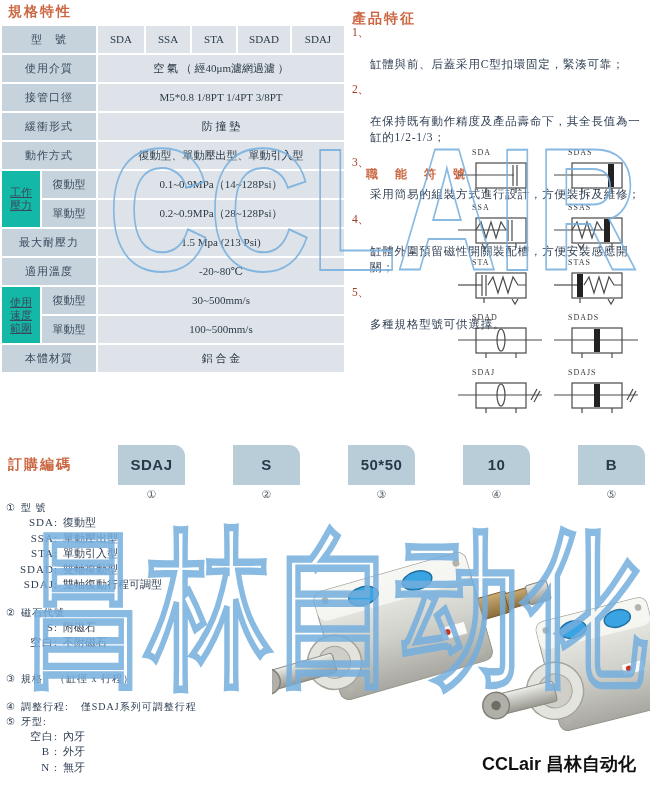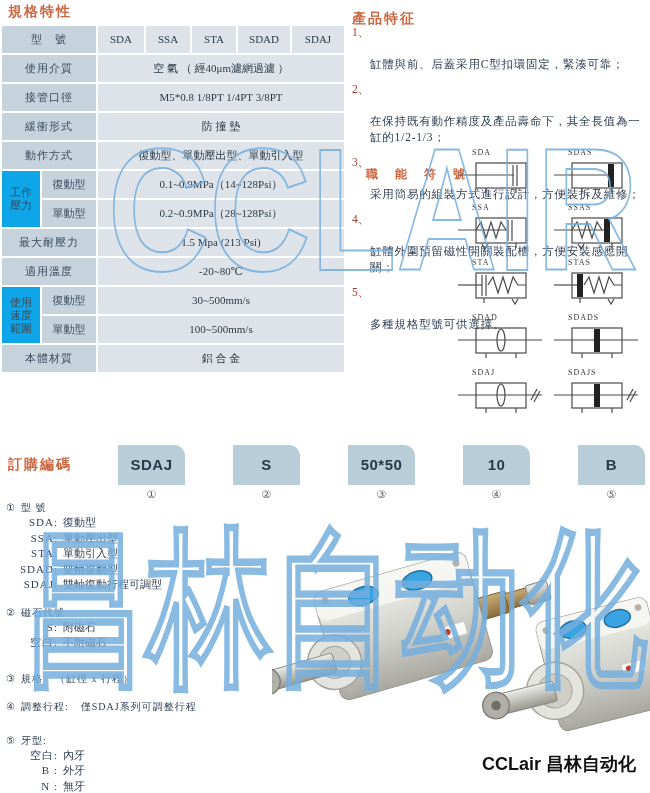--- a/index.html
+++ b/index.html
@@ -21,21 +21,21 @@
   
   #spec-table {
     position:absolute; left:0; top:24px; width:338px;
     border-collapse:separate; border-spacing:2px; table-layout:fixed;
   }
   #spec-table td {
     text-align:center; vertical-align:middle;
     font-size:11px; line-height:13px; padding:1px 0;
   }
   #spec-table td.lbl { background:#c6d3dd; color:#3a4a5c; letter-spacing:1px; }
-  #spec-table td.grp { background:#0ea5e9; color:#3a4a5c; white-space:pre-line; }
+  #spec-table td.grp { background:#14b8a6; color:#3a4a5c; white-space:pre-line;text-decoration:underline; }
   #spec-table td.sub { background:#c6d3dd; color:#3a4a5c; }
   #spec-table td.val { background:#dde3e8; color:#2c3a48; }
   #spec-table tr { height:27px; }
 
   
   #features {
     position:absolute; left:352px; top:24px; width:298px; overflow:hidden;
   }
   .feat-item {
     position:relative; padding-left:18px; margin-bottom:9px;
@@ -80,21 +80,21 @@
 
   
   #legend { position:absolute; left:6px; top:500px; width:340px; }
   .leg-head { font-size:10px; line-height:15px; color:#2f3e52; letter-spacing:1px; }
   .leg-num { color:#2f3e52; margin-right:5px; }
   .leg-line { font-size:11px; line-height:15.5px; color:#2f3e52; }
   .leg-code { display:inline-block; width:52px; text-align:right; margin-right:5px; letter-spacing:1px;font-family:Liberation Serif, serif; }
   .leg-sec2 { margin-top:12px; }
   .leg-sec3 { margin-top:20px; }
   .leg-sec4 { margin-top:13px; }
-  .leg-sec5 { margin-top:19px; }
+  .leg-sec5 { }
   .leg-suffix { margin-left:12px; letter-spacing:1px; }
 
   
   #photos { position:absolute; left:272px; top:540px; }
 
   
   .wm { position:absolute; pointer-events:none; opacity:0.85; }
   #wm-top { left:0; top:118px; }
   #wm-bottom { left:0; top:495px; }
 

